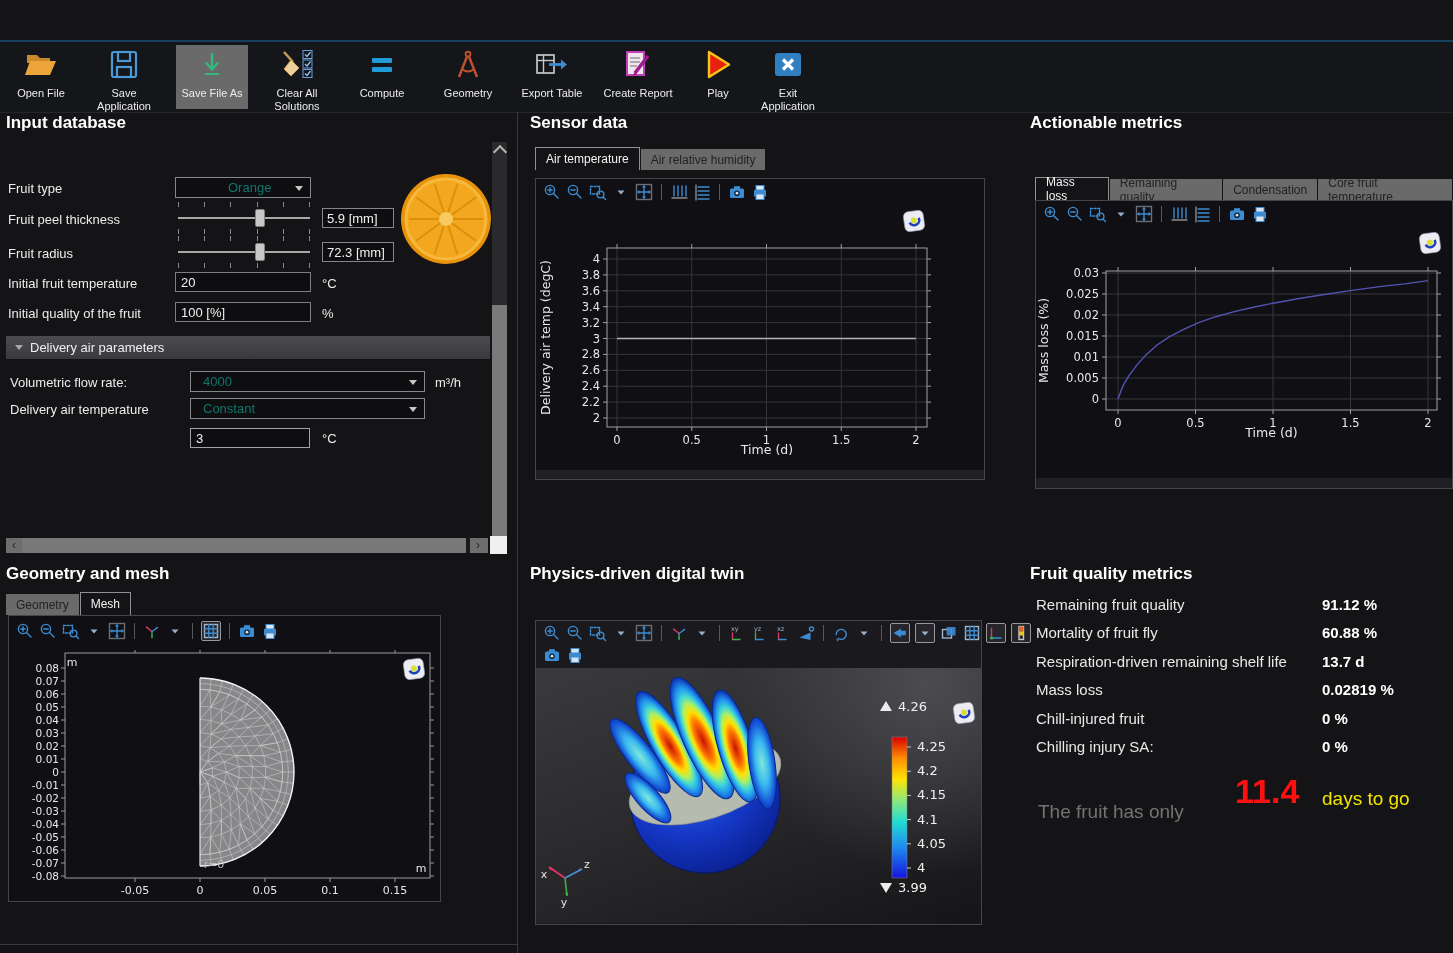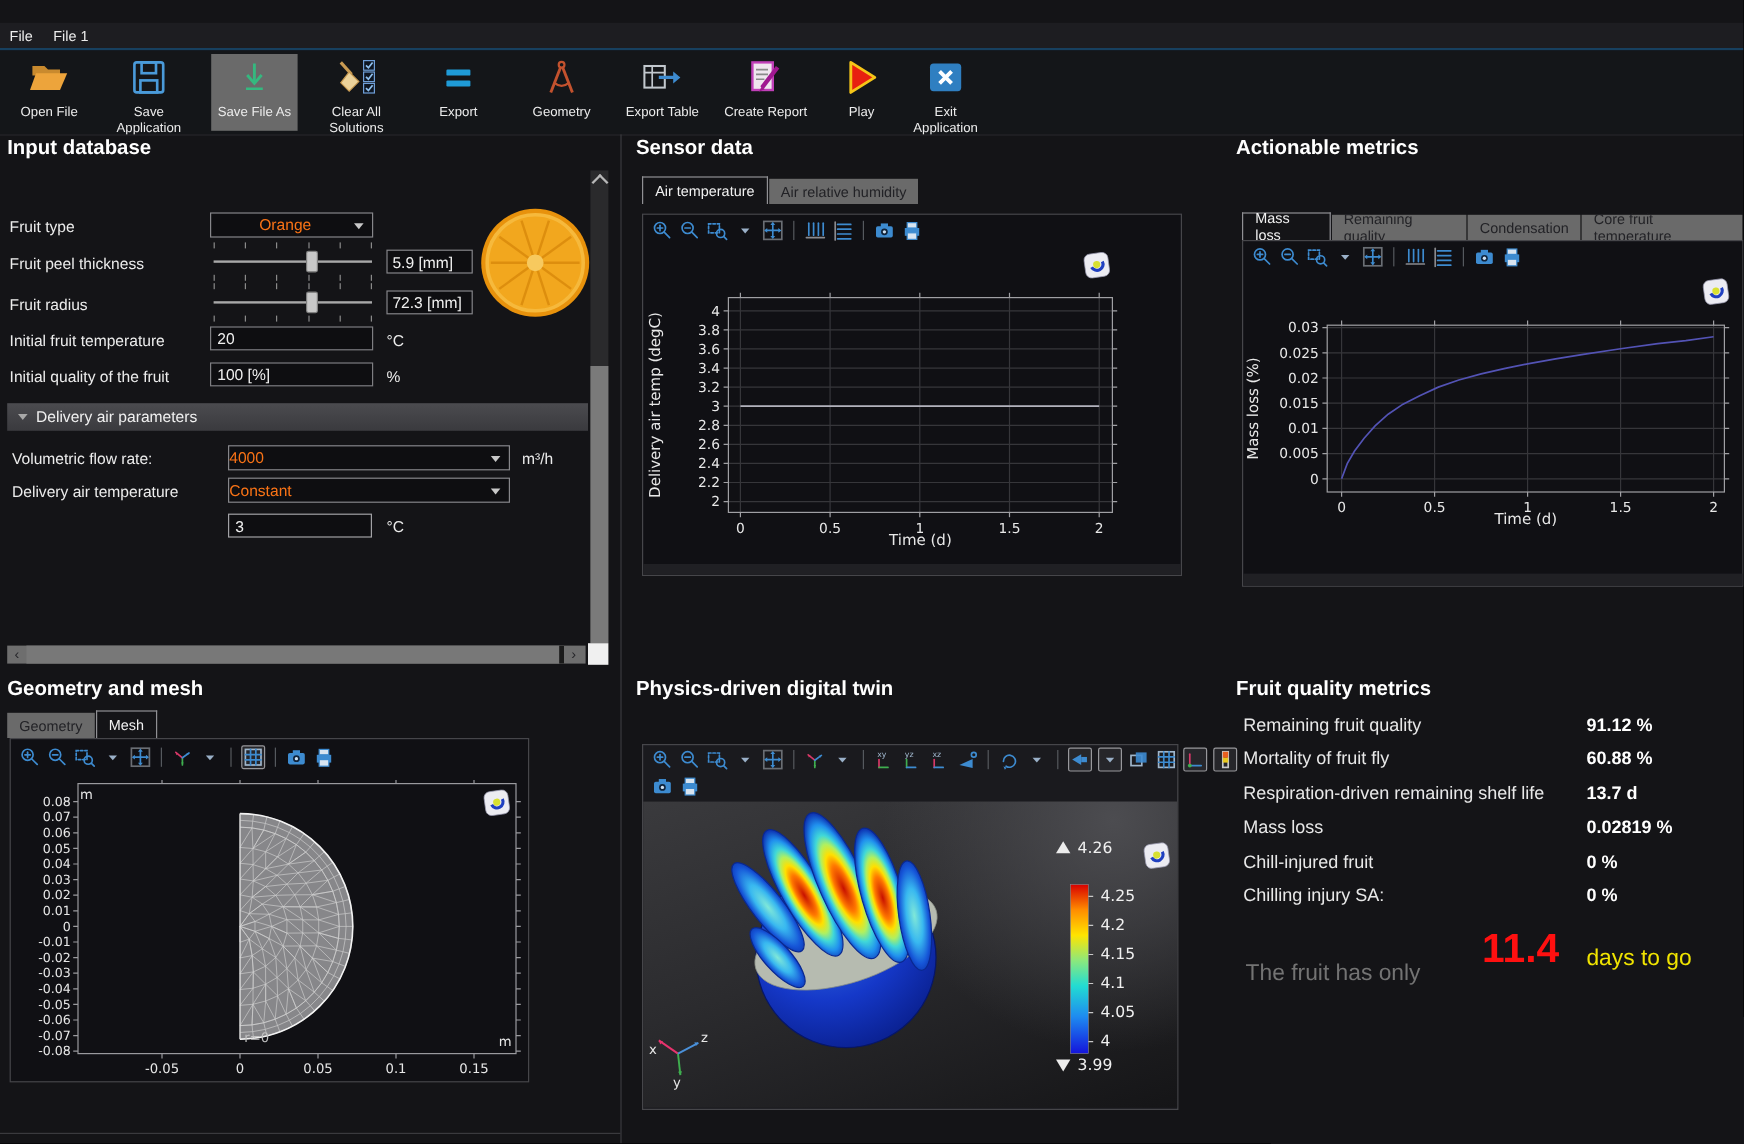--- a/index.html
+++ b/index.html
@@ -26,21 +26,21 @@
   .divider-v{position:absolute;left:517px;top:112px;width:1px;height:841px;background:#3a3a3e;}
   .divider-h{position:absolute;left:0;top:944px;width:517px;height:1px;background:#3a3a3e;}
   .toolbar-sep-top{position:absolute;left:0;top:112px;width:100%;height:1px;background:#26262a;}
   
   .sec-hdr{position:absolute;left:6px;width:484px;height:23px;background:linear-gradient(#4b4b4f,#3a3a3e);display:flex;align-items:center;}
   .sec-tri{width:0;height:0;border-left:4px solid transparent;border-right:4px solid transparent;border-top:5px solid #a8a8a8;margin:0 7px 0 9px;}
   .sec-label{font-size:13px;color:#f0f0f0;}
   
   .row-label{position:absolute;font-size:13px;color:#ececec;}
   .unit-label{position:absolute;font-size:13px;color:#ececec;}
-  .combo{position:absolute;height:21px;background:#0e0e11;border:1px solid #86868a;box-sizing:border-box;color:#f97316;font-size:13px;display:flex;align-items:center;padding-left:0;}
+  .combo{position:absolute;height:21px;background:#0e0e11;border:1px solid #86868a;box-sizing:border-box;color:#0f766e;font-size:13px;display:flex;align-items:center;padding-left:12px;}
   .combo .caret{position:absolute;right:7px;top:8px;width:0;height:0;border-left:4px solid transparent;border-right:4px solid transparent;border-top:5px solid #c8c8c8;}
   .tinput{position:absolute;height:20px;background:#0e0e11;border:1px solid #7e7e82;box-sizing:border-box;color:#f0f0f0;font-size:13px;display:flex;align-items:center;padding-left:5px;}
   .vbox{position:absolute;width:72px;height:20px;background:#0e0e11;border:1px solid #86868a;box-sizing:border-box;color:#f0f0f0;font-size:13px;display:flex;align-items:center;padding-left:4px;}
   .slider{position:absolute;width:132px;height:18px;}
   .slider .track{position:absolute;left:0;right:0;top:8px;height:2px;background:#a8a8a8;}
   .slider .thumb{position:absolute;top:0;width:10px;height:18px;background:#c8c8c8;border:1px solid #808080;border-radius:2px;box-sizing:border-box;}
   .tickrow{position:absolute;width:132px;height:5px;}
   .tickrow i{position:absolute;top:0;width:1px;height:5px;background:#8a8a8a;}
   
   .vscroll{position:absolute;left:492px;top:142px;width:15px;height:394px;background:#2a2a2c;}
@@ -72,24 +72,20 @@
   svg text{font-family:"DejaVu Sans",sans-serif;}
   .scene{position:absolute;left:536px;top:668px;width:445px;height:255px;
     background:radial-gradient(circle at 88% 6%,#4c4c50 0%,rgba(40,40,44,0) 42%),linear-gradient(160deg,#3a3a3d 0%,#2b2b2e 45%,#151517 100%);}
 </style>
 </head>
 <body>
 
 <div id="root">
 
 
-  <div class="menubar" id="menubar">
-      <span class="menu-item">File</span>
-      <span class="menu-item">File 1</span>
-    </div>
   <div class="blue-line"></div>
   <div class="toolbar" id="main-toolbar">
       <div class="tb-btn" style="left:10px;width:62px">
         <span><svg width="36" height="32" viewBox="0 0 36 32">
             <path d="M4 6 h10 l3 3 h10 v5 H4 Z" fill="#c98a2e"></path>
             <path d="M7 12 h26 l-6 14 H2 Z" fill="#eda43b"></path>
           </svg></span>
         <span class="tb-label">Open File</span>
       </div>
       <div class="tb-btn" style="left:85px;width:78px">
@@ -123,21 +119,21 @@
               <path d="M26 24.5 l2 2 3.5-4.5"></path>
             </g>
           </svg></span>
         <span class="tb-label">Clear All Solutions</span>
       </div>
       <div class="tb-btn" style="left:347px;width:70px">
         <span><svg width="36" height="32" viewBox="0 0 36 32">
             <rect x="8" y="9" width="20" height="5" rx="1" fill="#1f9bd7"></rect>
             <rect x="8" y="18" width="20" height="5" rx="1" fill="#1f9bd7"></rect>
           </svg></span>
-        <span class="tb-label">Export</span>
+        <span class="tb-label">Compute</span>
       </div>
       <div class="tb-btn" style="left:433px;width:70px">
         <span><svg width="36" height="32" viewBox="0 0 36 32">
             <circle cx="18" cy="5" r="2.4" fill="none" stroke="#c3522e" stroke-width="1.8"></circle>
             <line x1="17" y1="7.5" x2="9" y2="28" stroke="#c3522e" stroke-width="2.4"></line>
             <line x1="19" y1="7.5" x2="27" y2="28" stroke="#c3522e" stroke-width="2.4"></line>
             <path d="M12 20 Q18 25 24 20" fill="none" stroke="#c3522e" stroke-width="1.8"></path>
           </svg></span>
         <span class="tb-label">Geometry</span>
       </div>

